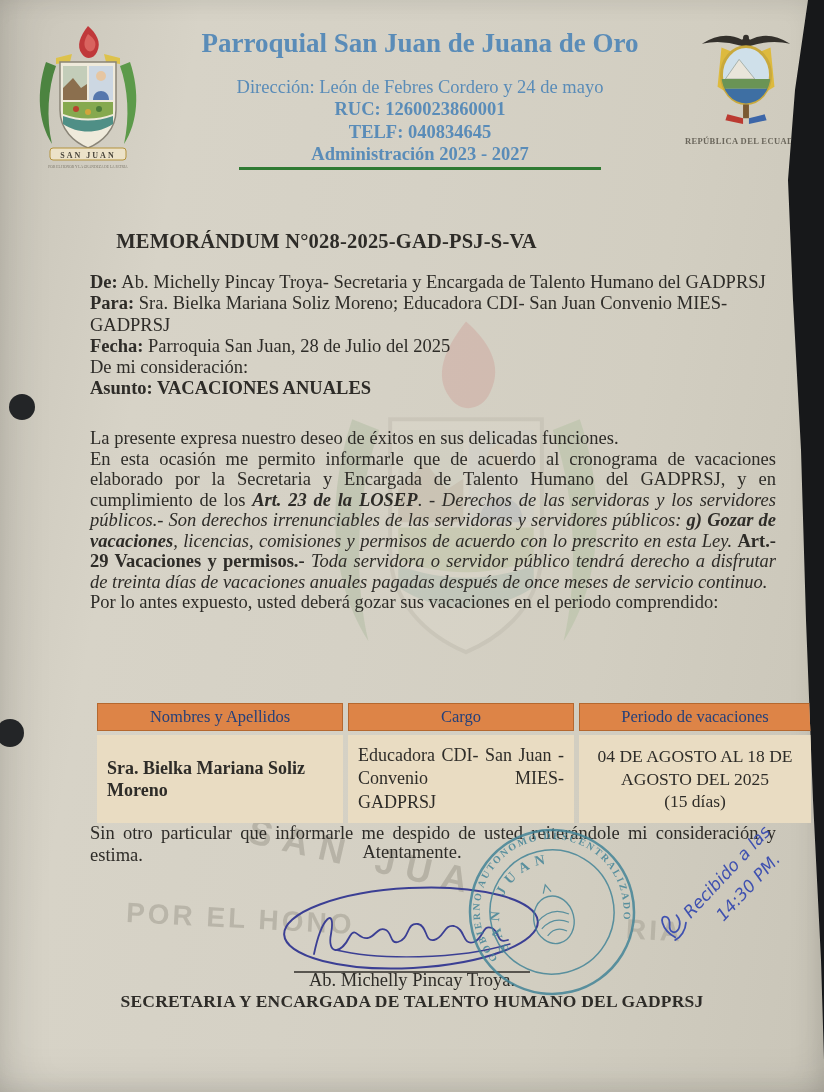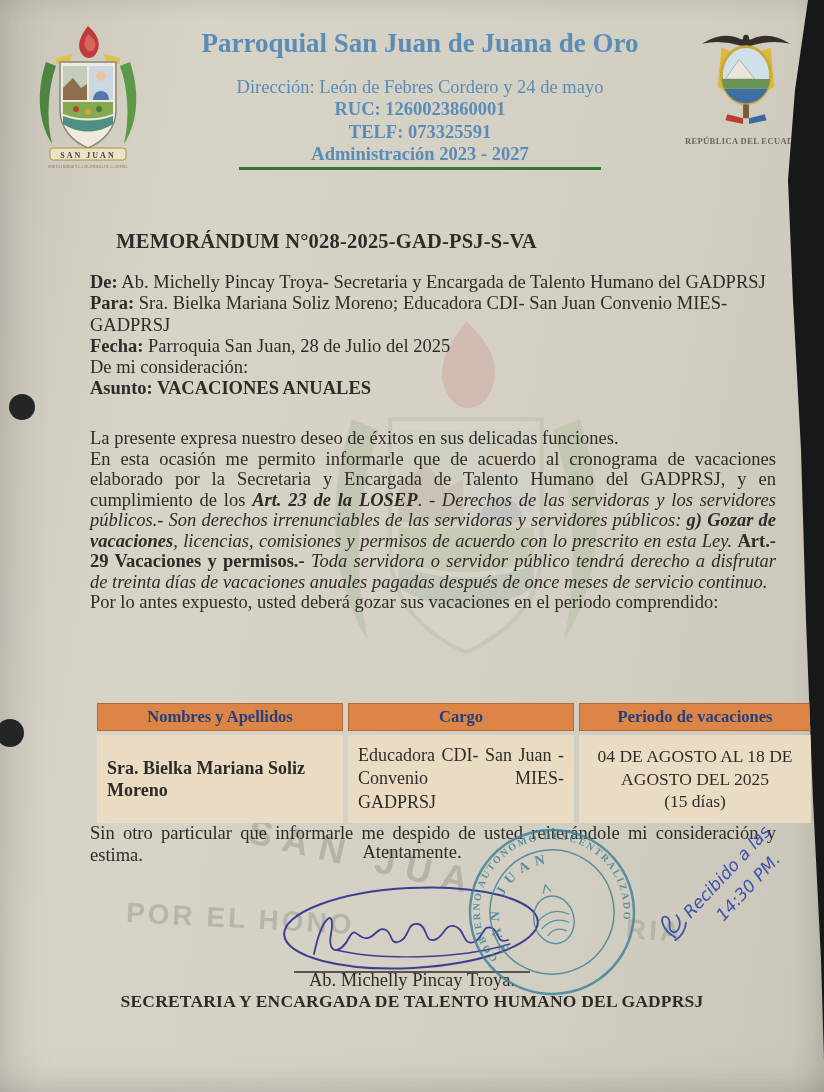--- a/index.html
+++ b/index.html
@@ -40,21 +40,21 @@
   .fields{position:absolute;top:272px;left:90px;width:686px;z-index:2;color:#2e2c28;
     font-size:18.5px;line-height:1.15;}
   .fields p{margin:0;}
   .bodytext{position:absolute;top:428px;left:90px;width:686px;z-index:2;color:#2e2c28;
     font-size:18.5px;line-height:1.11;text-align:justify;}
   .bodytext p{margin:0;}
 
   
   .vac-table{position:absolute;top:699px;left:92px;z-index:2;border-collapse:separate;border-spacing:5px 4px;}
   .vac-table th{background:#dd8447;border:1px solid #b5682f;color:#25407a;
-    font-size:16.5px;font-weight:bold;height:24px;padding:1px 6px;}
+    font-size:16.5px;font-weight:normal;height:24px;padding:1px 6px;}
   .vac-table td{background:#e9dcc2;color:#2e2c28;padding:4px 10px;vertical-align:middle;height:80px;}
   .th-a{width:232px;} .th-b{width:212px;} .th-c{width:218px;}
   .c-name{font-weight:bold;font-size:18px;line-height:1.25;}
   .c-cargo{font-size:18px;text-align:justify;line-height:1.3;}
   .c-periodo{font-size:17.5px;text-align:center;line-height:1.3;}
 
   .closing{position:absolute;top:822px;left:90px;width:686px;z-index:2;color:#2e2c28;
     font-size:18.5px;line-height:1.2;text-align:justify;}
   .salutation{position:absolute;top:842px;left:0;width:824px;text-align:center;z-index:2;
     font-size:18.5px;color:#2e2c28;}
@@ -119,21 +119,21 @@
           <path d="M104 40 C114 70 112 100 98 122 C104 96 102 66 94 44 Z" fill="#5c9a4a"></path>
           <rect x="24" y="126" width="76" height="12" rx="3" fill="#ece2c8" stroke="#b3923d" stroke-width="1"></rect>
           <text x="62" y="135.5" text-anchor="middle" font-size="8" font-weight="bold" fill="#4a463c" letter-spacing="2">SAN JUAN</text>
           <text x="62" y="146" text-anchor="middle" font-size="3.6" fill="#7c776a">POR EL HONOR Y LA GRANDEZA DE LA PATRIA</text>
         </svg>
       </div>
       <div class="head-center">
         <div class="h2">Parroquial San Juan de Juana de Oro</div>
         <div class="h3">Dirección: León de Febres Cordero y 24 de mayo</div>
         <div class="h4">RUC: 1260023860001</div>
-        <div class="h4">TELF: 073325591</div>
+        <div class="h4">TELF: 040834645</div>
         <div class="h4">Administración 2023 - 2027</div>
         <div class="green-rule"></div>
       </div>
       <div class="crest-right">
         <svg viewBox="0 0 118 104">
           <defs>
               <clipPath id="ovalclip">
                 <ellipse cx="59" cy="48" rx="25" ry="29"></ellipse>
               </clipPath>
             </defs>

